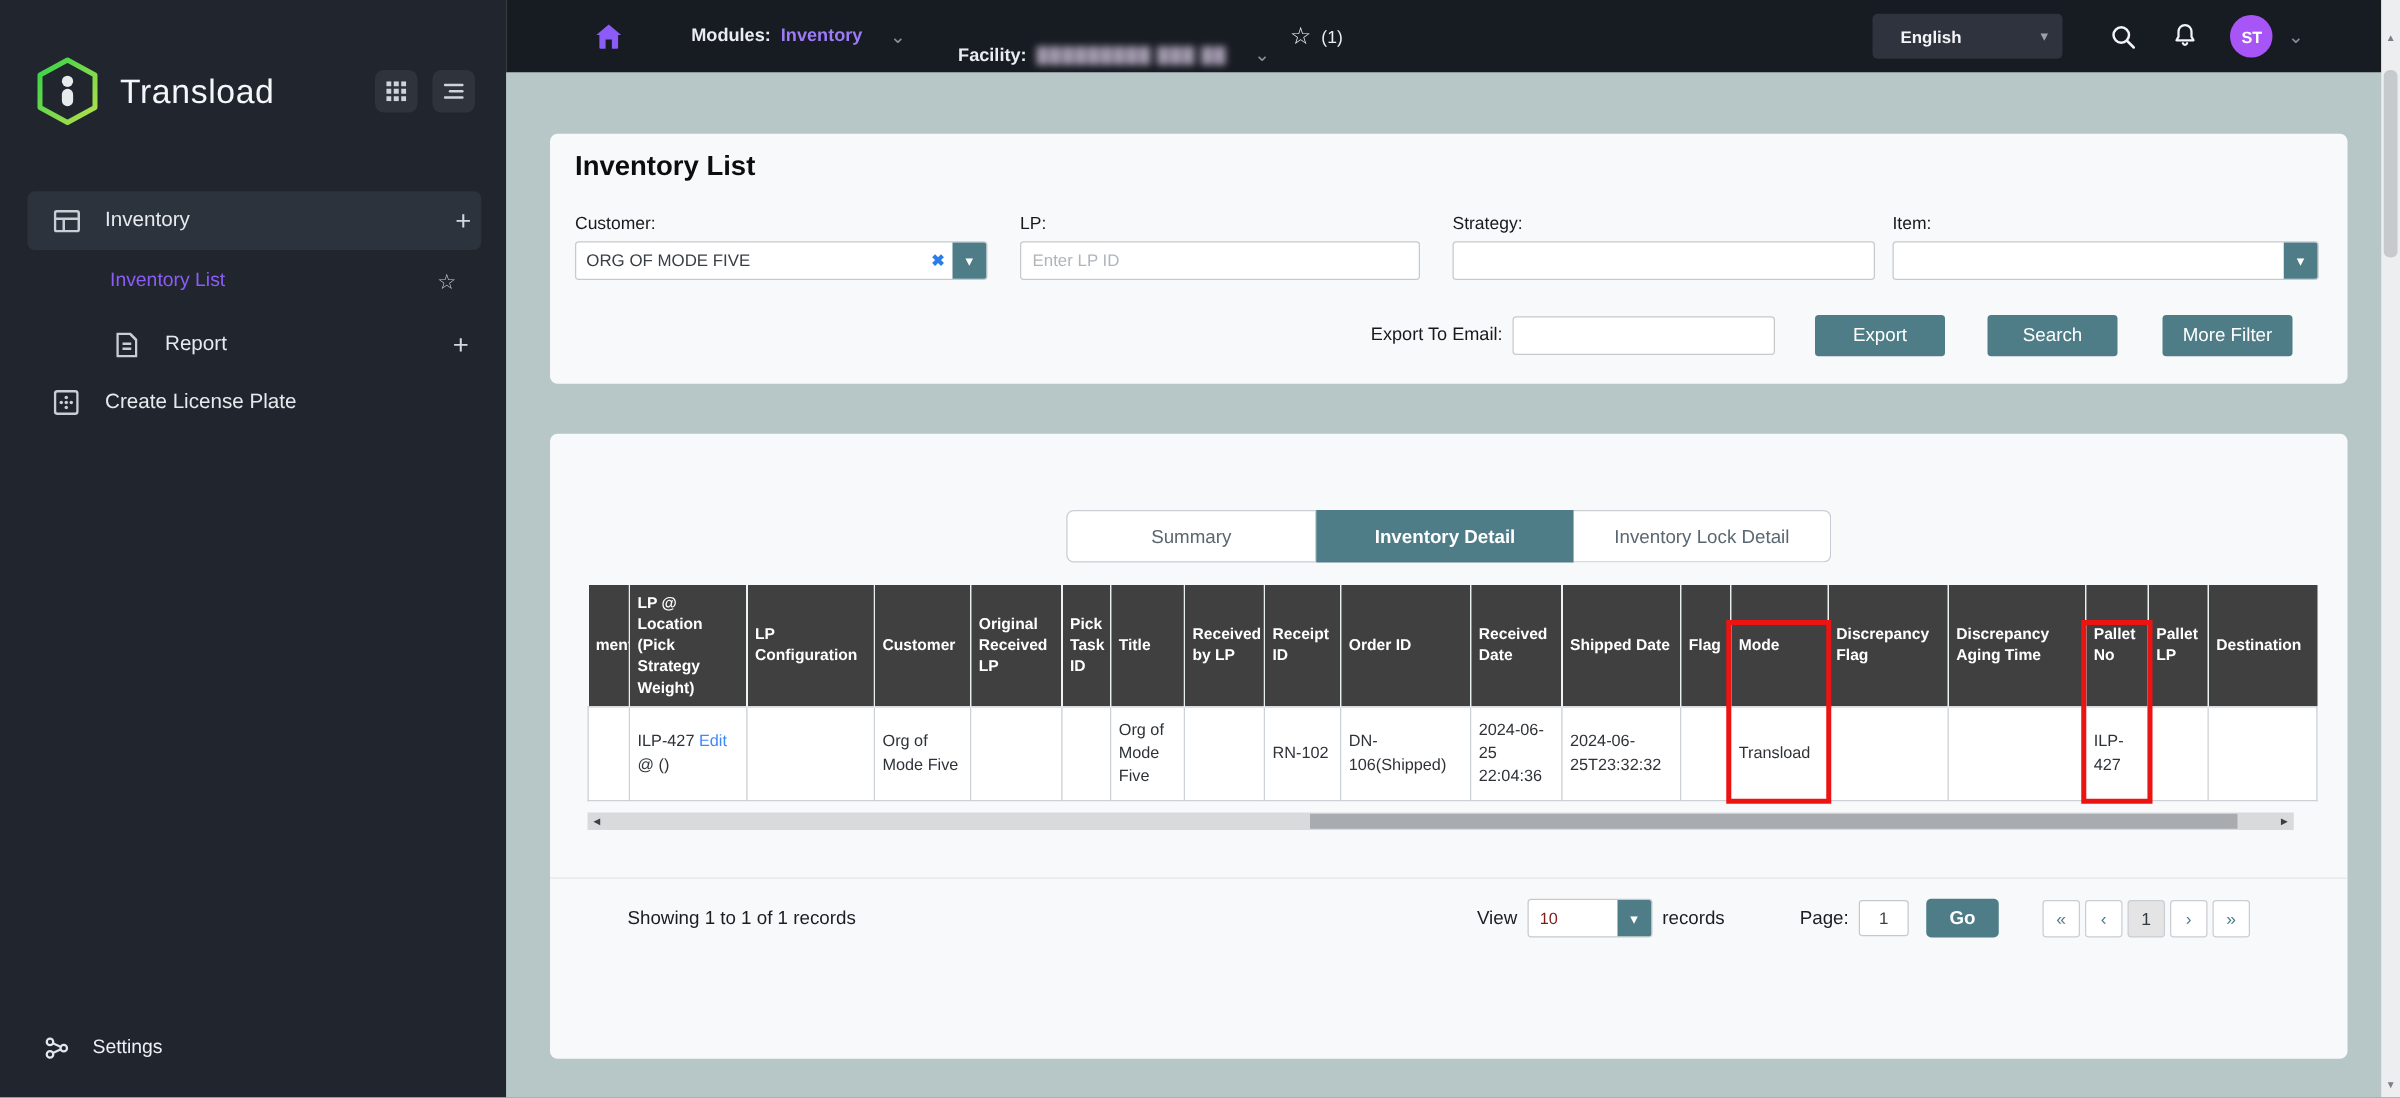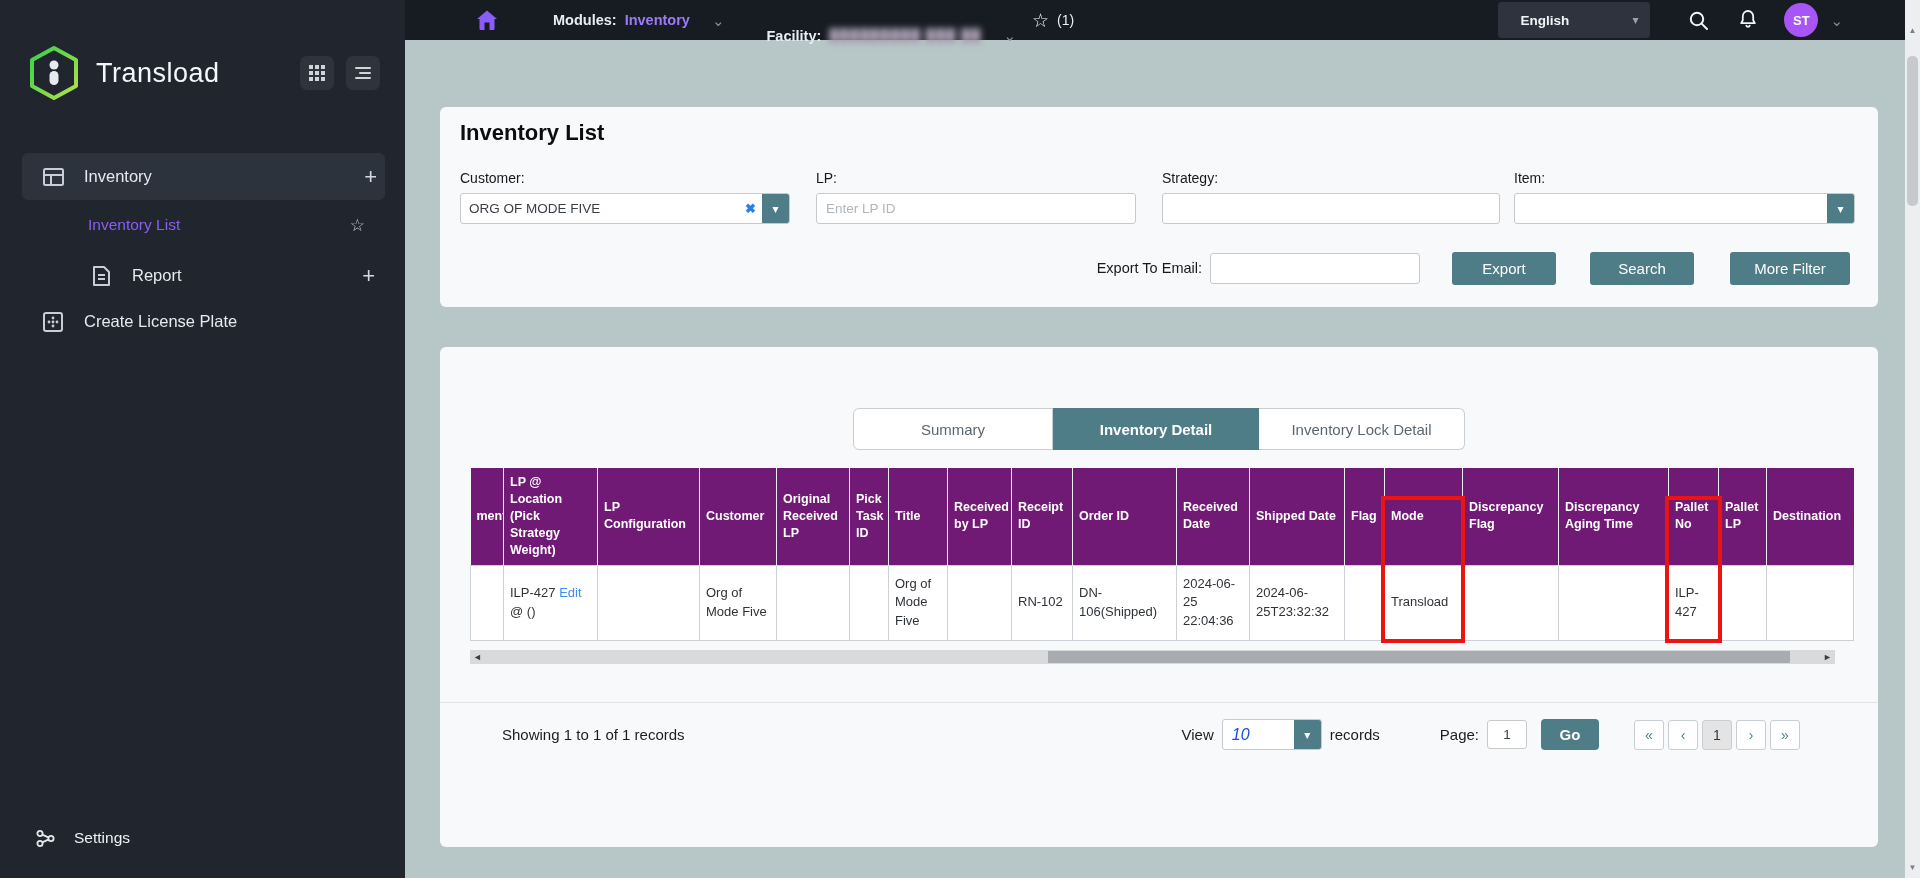--- a/index.html
+++ b/index.html
@@ -1,20 +1,20 @@
 <!DOCTYPE html>
 <html><head>
 <meta charset="utf-8">
 <style>
   * { margin:0; padding:0; box-sizing:border-box; }
   body { font-family:"Liberation Sans", sans-serif; background:#7e8c8c; }
   .app { position:relative; width:1920px; height:878px; overflow:hidden; background:#b7c7c7; }
 
   
-  .navbar { position:absolute; left:405px; top:0; width:1500px; height:40px;
+  .navbar { position:absolute; left:405px; top:0; width:1500px; height:58px;
             background:#171b22; display:flex; align-items:center; }
   .nav-home { margin-left:70px; width:26px; height:26px; display:flex; align-items:center; cursor:pointer; }
   .nav-group { display:flex; align-items:center; gap:8px; }
   .nav-label { color:#e9ecf1; font-size:14.5px; font-weight:bold; }
   .nav-value { color:#9d7bf7; font-size:14.5px; font-weight:bold; cursor:pointer; }
   .nav-caret { color:#8a909a; font-size:15px; margin-left:14px; cursor:pointer; line-height:1; }
   .facility-blur { color:#a59cb0; font-size:13px; letter-spacing:1px; filter:blur(3px);
                    max-width:215px; overflow:hidden; white-space:nowrap; }
   .nav-star { color:#f3f5f8; font-size:19px; line-height:1; cursor:pointer; }
   .nav-star-count { color:#e9ecf1; font-size:14px; }
@@ -79,21 +79,21 @@
   .tabs { position:absolute; left:413px; top:61px; display:flex; }
   .tab { height:42px; display:flex; align-items:center; justify-content:center;
          font-size:15px; cursor:pointer; background:#fff; border:1px solid #c8ced3; color:#5b6770; }
   .tab.first { width:200px; border-radius:6px 0 0 6px; }
   .tab.mid { width:206px; border:none; background:#4e7d87; color:#fff; font-weight:bold; }
   .tab.last { width:206px; border-radius:0 6px 6px 0; border-left:none; }
 
   
   .table-wrap { position:absolute; left:30px; top:121px; width:1383px; }
   table.inv { border-collapse:collapse; table-layout:fixed; width:1383px; }
-  table.inv th { background:#701a75; color:#fff; font-size:12.5px; font-weight:bold; text-align:left;
+  table.inv th { background:#404040; color:#fff; font-size:12.5px; font-weight:bold; text-align:left;
                  vertical-align:middle; padding:4px 6px; height:97px; border-right:1px solid #e9f0f1;
                  line-height:1.35; overflow:hidden; }
   table.inv th:last-child { border-right:none; }
   table.inv td { background:#fff; border:1px solid #ccd1d5; font-size:13px; color:#2f3338;
                  vertical-align:middle; padding:4px 6px; height:75px; line-height:1.4;
                  overflow-wrap:anywhere; overflow:hidden; }
   a.edit-link { color:#3d8af7; text-decoration:none; cursor:pointer; }
   .red-box { position:absolute; border:4px solid #ec1313; pointer-events:none; }
   .red-mode { left:911px; top:28px; width:84px; height:147px; }
   .red-pallet { left:1195px; top:28px; width:57px; height:147px; }
@@ -105,21 +105,21 @@
   .hscroll-thumb { position:absolute; left:578px; top:1px; width:742px; height:12px; background:#a8acb0; cursor:pointer; }
 
   
   .tfooter { position:absolute; left:0; top:355px; width:1438px; border-top:1px solid #e3e6e8;
              padding:16px 78px 0 62px; display:flex; align-items:center; }
   .showing { font-size:15px; color:#1b1e21; }
   .foot-right { margin-left:auto; display:flex; align-items:center; }
   .foot-text { font-size:15px; color:#1b1e21; }
   .view-select { width:100px; height:31px; background:#fff; border:1px solid #c6cacd; border-radius:3px;
                  display:flex; align-items:center; margin:0 8px; }
-  .view-value { flex:1; padding-left:9px; font-size:16px; color:#1d4ed8;font-style:italic; }
+  .view-value { flex:1; padding-left:9px; font-size:13px; color:#7f1d1d; }
   .page-input { width:40px; height:29px; border:1px solid #c6cacd; border-radius:3px; text-align:center;
                 font-family:"Liberation Sans",sans-serif; font-size:13.5px; color:#3a3f45; margin:0 14px 0 8px; }
   .go-btn { width:58px; height:31px; background:#4e7d87; color:#fff; border:none; border-radius:4px;
             font-family:"Liberation Sans",sans-serif; font-size:15px; font-weight:bold; cursor:pointer; }
   .pager { display:flex; gap:4px; margin-left:35px; }
   .page-box { width:30px; height:30px; border:1px solid #c9ced3; border-radius:3px; background:#fff;
               color:#4e7d87; font-size:14px; display:flex; align-items:center; justify-content:center; cursor:pointer; }
   .page-box.current { background:#e4e4e4; color:#33383d; }
 
   
@@ -301,21 +301,21 @@
         <span class="sel-text"></span>
         <span class="sel-caret-box">▾</span>
       </div>
 
       <div class="email-label">Export To Email:</div>
       <div class="email-input">
         <input class="text-input" style="">
       </div>
       <button class="teal-btn" style="left:1012px; width:104px;">Export</button>
       <button class="teal-btn" style="left:1150px; width:104px;">Search</button>
-      <button class="teal-btn" style="left:1290px; width:120px;">More Filter</button>
+      <button class="teal-btn" style="left:1290px; width:104px;">More Filter</button>
     </div>
 
     <div class="card card2">
       <div class="tabs">
         <div class="tab first">Summary</div>
         <div class="tab mid">Inventory Detail</div>
         <div class="tab last">Inventory Lock Detail</div>
       </div>
 
       <div class="table-wrap">

